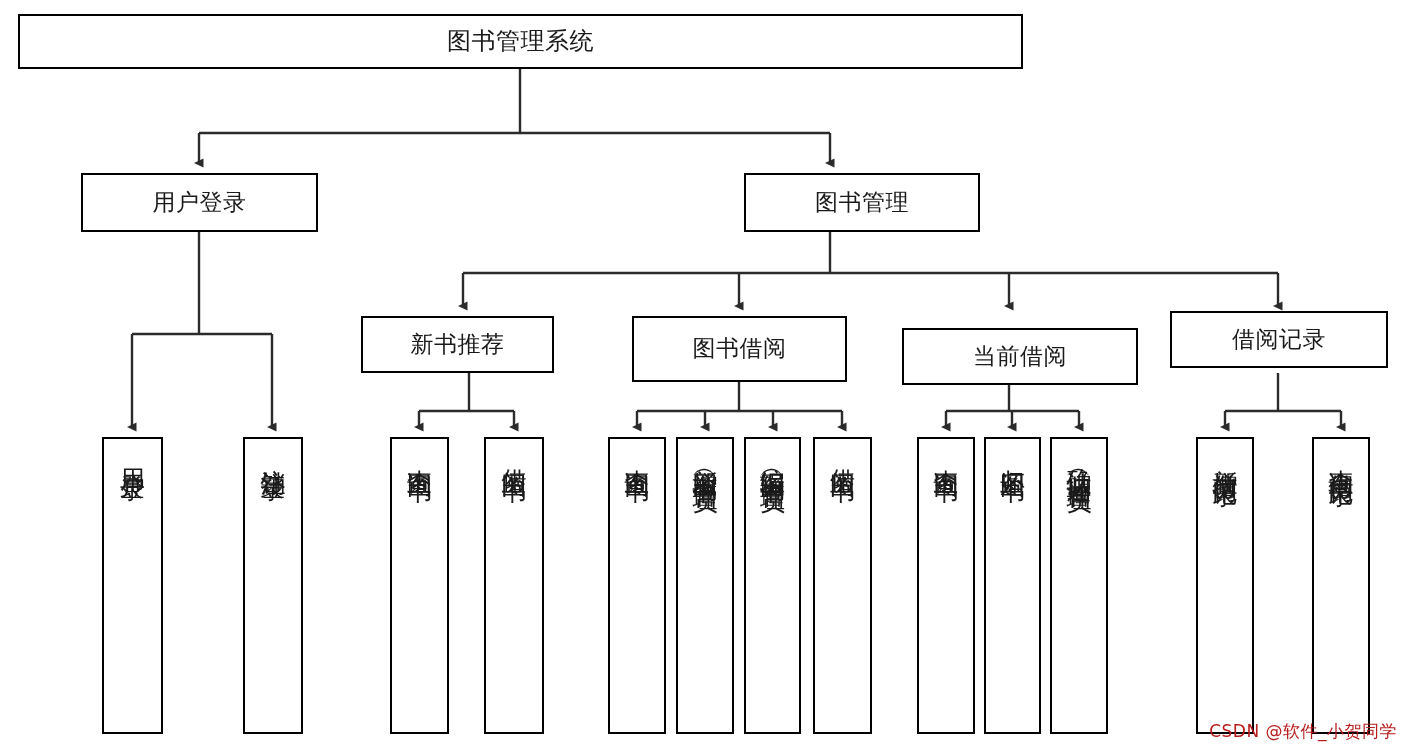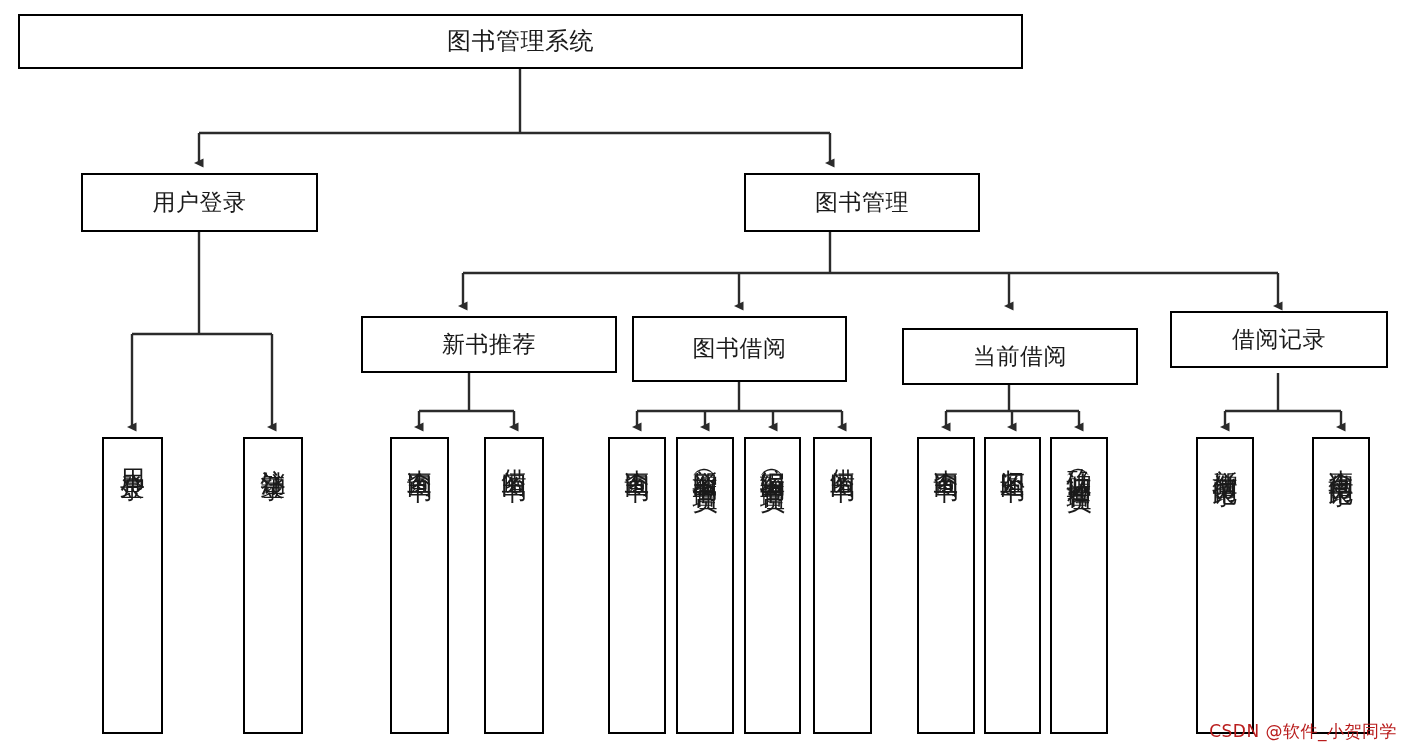--- a/index.html
+++ b/index.html
@@ -130,21 +130,21 @@
     <span class="label">图书管理系统</span>
   </div>
 
   <div class="node horizontal" style="left: 81px; top: 173px; width: 237px; height: 59px;">
     <span class="label">用户登录</span>
   </div>
   <div class="node horizontal" style="left: 712px; top: 173px; width: 236px; height: 59px; margin-left: 32px;">
     <span class="label">图书管理</span>
   </div>
 
-  <div class="node horizontal" style="left: 361px; top: 316px; width: 256px; height: 57px;">
+  <div class="node horizontal" style="left: 361px; top: 316px; width: 193px; height: 57px;">
     <span class="label">新书推荐</span>
   </div>
   <div class="node horizontal" style="left: 632px; top: 316px; width: 215px; height: 66px;">
     <span class="label">图书借阅</span>
   </div>
   <div class="node horizontal" style="left: 902px; top: 328px; width: 236px; height: 57px;">
     <span class="label">当前借阅</span>
   </div>
   <div class="node horizontal" style="left: 1170px; top: 311px; width: 218px; height: 57px;">
     <span class="label">借阅记录</span>

